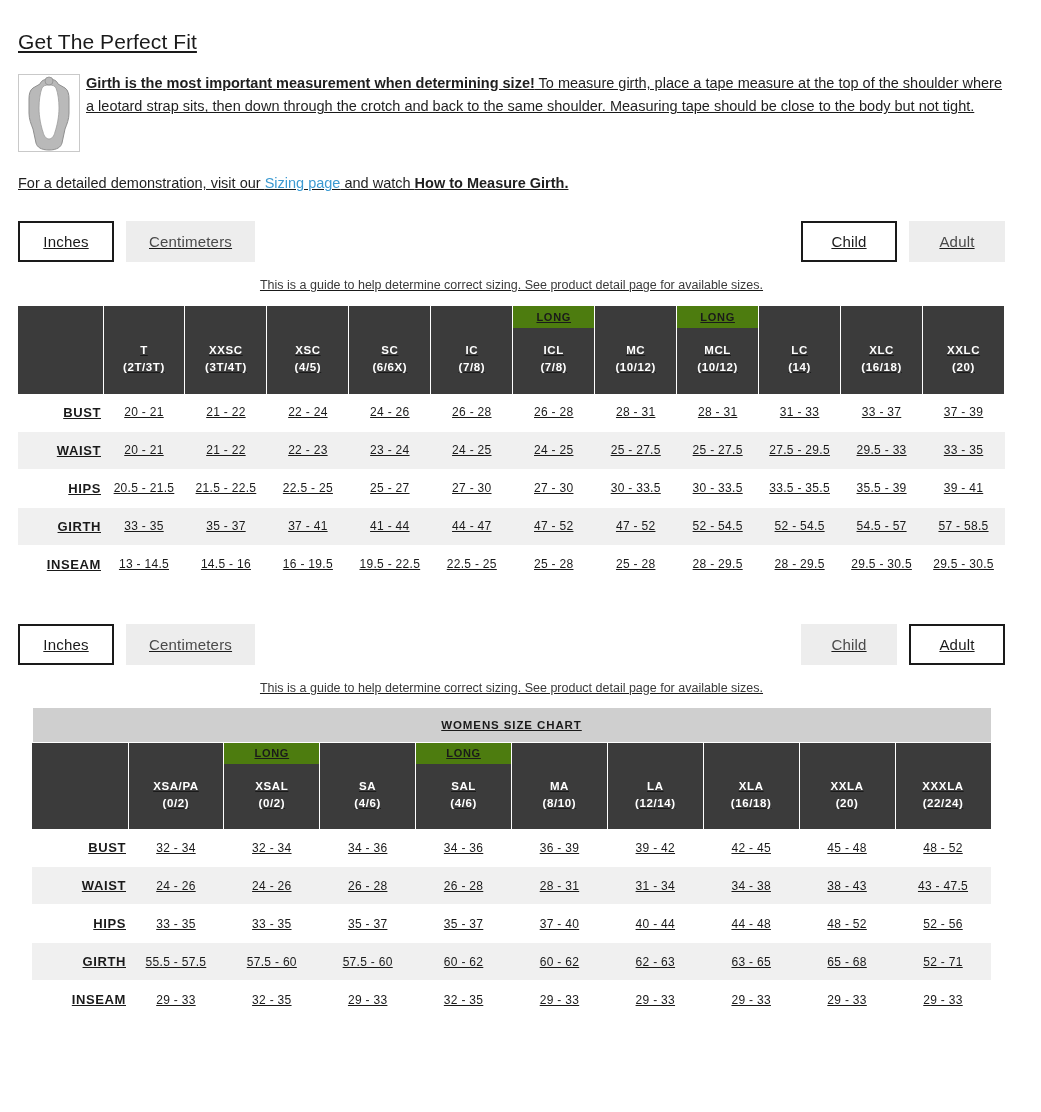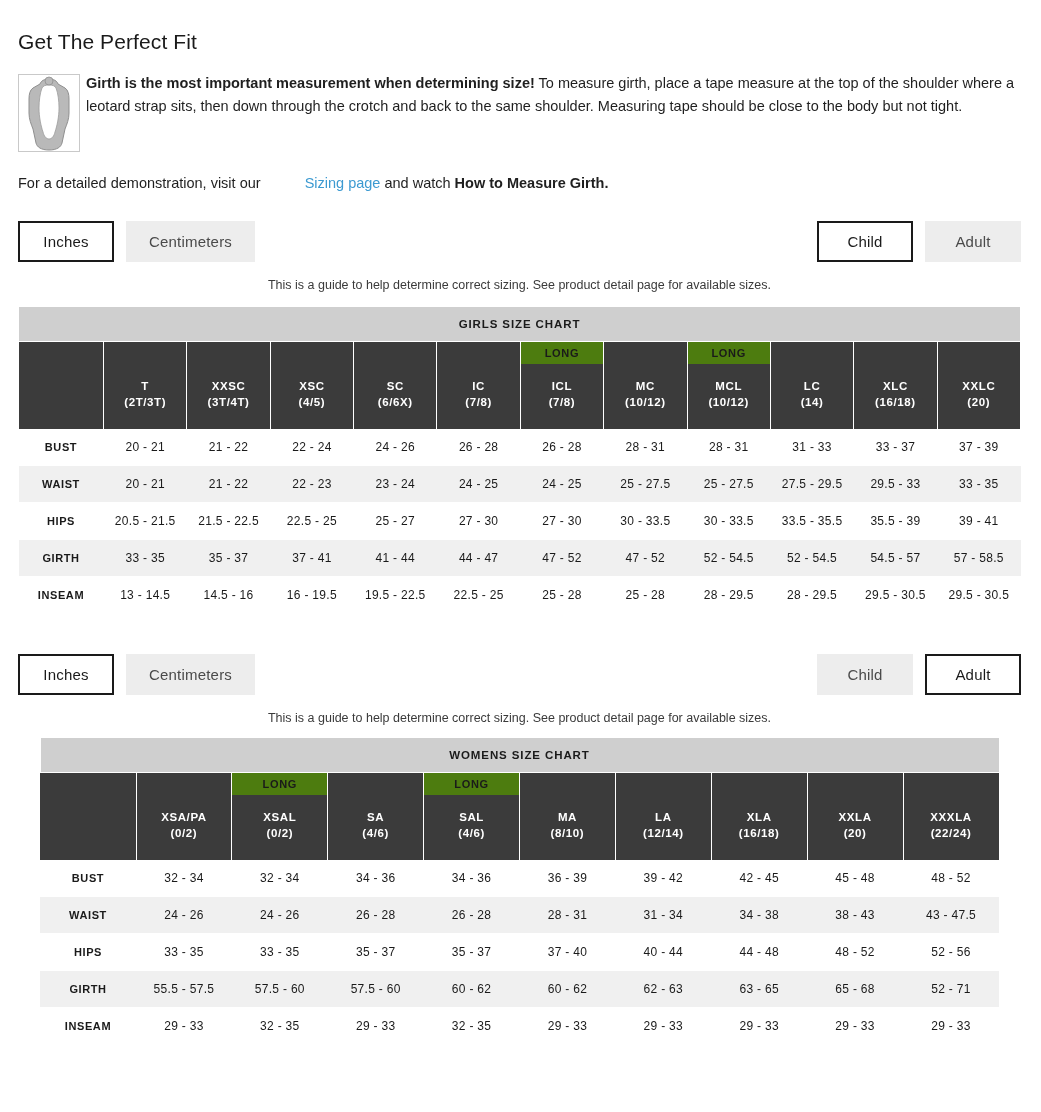--- a/index.html
+++ b/index.html
@@ -3,21 +3,21 @@
 <meta charset="utf-8">
 <style>
   * { box-sizing: border-box; }
   html, body {
     margin: 0; padding: 0;
     width: 1041px;
     background: #ffffff;
     font-family: "Liberation Sans", sans-serif;
     color: #1a1a1a;
   }
-  .page { width: 1041px; padding: 0 20px 16px 18px; }
+  .page { width: 1041px; padding: 0 36px 16px 18px; text-decoration: underline; }
 
   h1.title {
     font-size: 21px;
     font-weight: 400;
     margin: 30px 0 18px 0;
     letter-spacing: 0.1px;
   }
 
   .intro-row { display: flex; align-items: flex-start; gap: 6px; }
   .figure-box {
@@ -36,21 +36,21 @@
     max-width: 935px;
   }
   .intro-text b { font-weight: 700; }
 
   .detail-line {
     font-size: 14.5px;
     line-height: 1.6;
     margin-top: 20px;
     color: #1f1f1f;
   }
-  .detail-line a { color: #3c9ad1; text-decoration: none; margin-left: 40px; }
+  .detail-line a { color: #3c9ad1; text-decoration: none; }
   .detail-line b { font-weight: 700; }
 
   .toggle-row {
     display: flex;
     justify-content: space-between;
     gap: 14px;
     margin-top: 26px;
   }
   .toggle-group { display: flex; gap: 12px; }
   .toggle-btn {
@@ -132,23 +132,23 @@
   .data-row td {
     text-align: center;
     font-size: 12px;
     padding: 11px 2px;
     border-bottom: 1px solid #ffffff;
     color: #1a1a1a;
     letter-spacing: 0.3px;
   }
   .data-row td.rowlabel {
     font-weight: 700;
-    font-size: 11px;
+    font-size: 13px;
     letter-spacing: 0.6px;
-    text-align: center;
+    text-align: right;
   }
   .data-row.odd td { background: #ffffff; }
   .data-row.even td { background: #f0f0f0; }
 
   .table-wrap { margin-top: 2px; }
   .second-block { margin-top: 40px; }
   .guide-note.second { margin-bottom: 12px; }
 </style>
 </head>
 <body>
@@ -189,23 +189,20 @@
 
   <div class="guide-note">This is a guide to help determine correct sizing. See product detail page for available sizes.</div>
 
   <div class="table-wrap">
     <table class="size-table girls">
       <colgroup>
         <col style="width:85px">
         <col span="11">
       </colgroup>
       <tbody>
-        <tr class="chart-title-row">
-          <td colspan="12">GIRLS SIZE CHART</td>
-        </tr>
         <tr class="long-row">
           <td></td>
           <td></td>
           <td></td>
           <td></td>
           <td></td>
           <td></td>
           <td class="long-label">LONG</td>
           <td></td>
           <td class="long-label">LONG</td>

